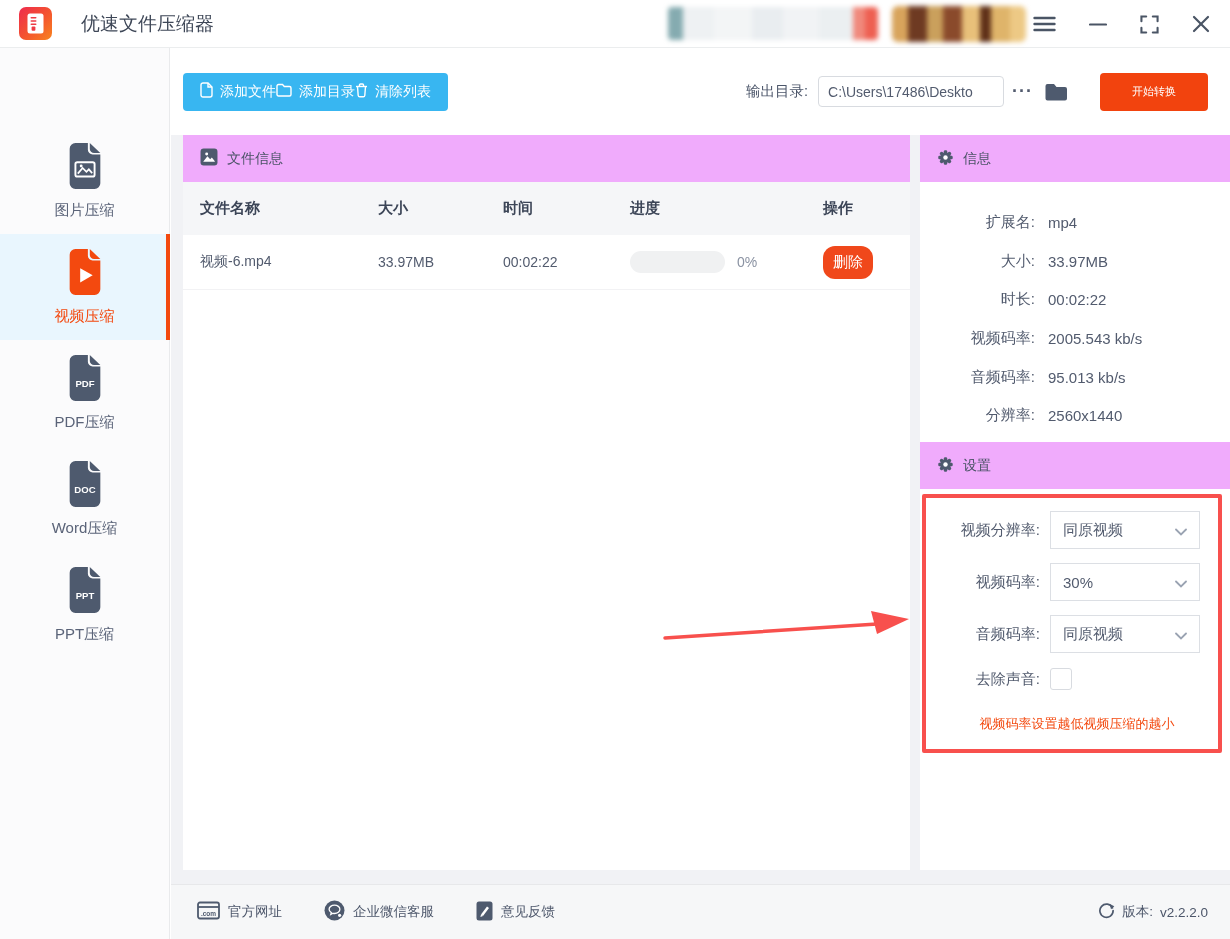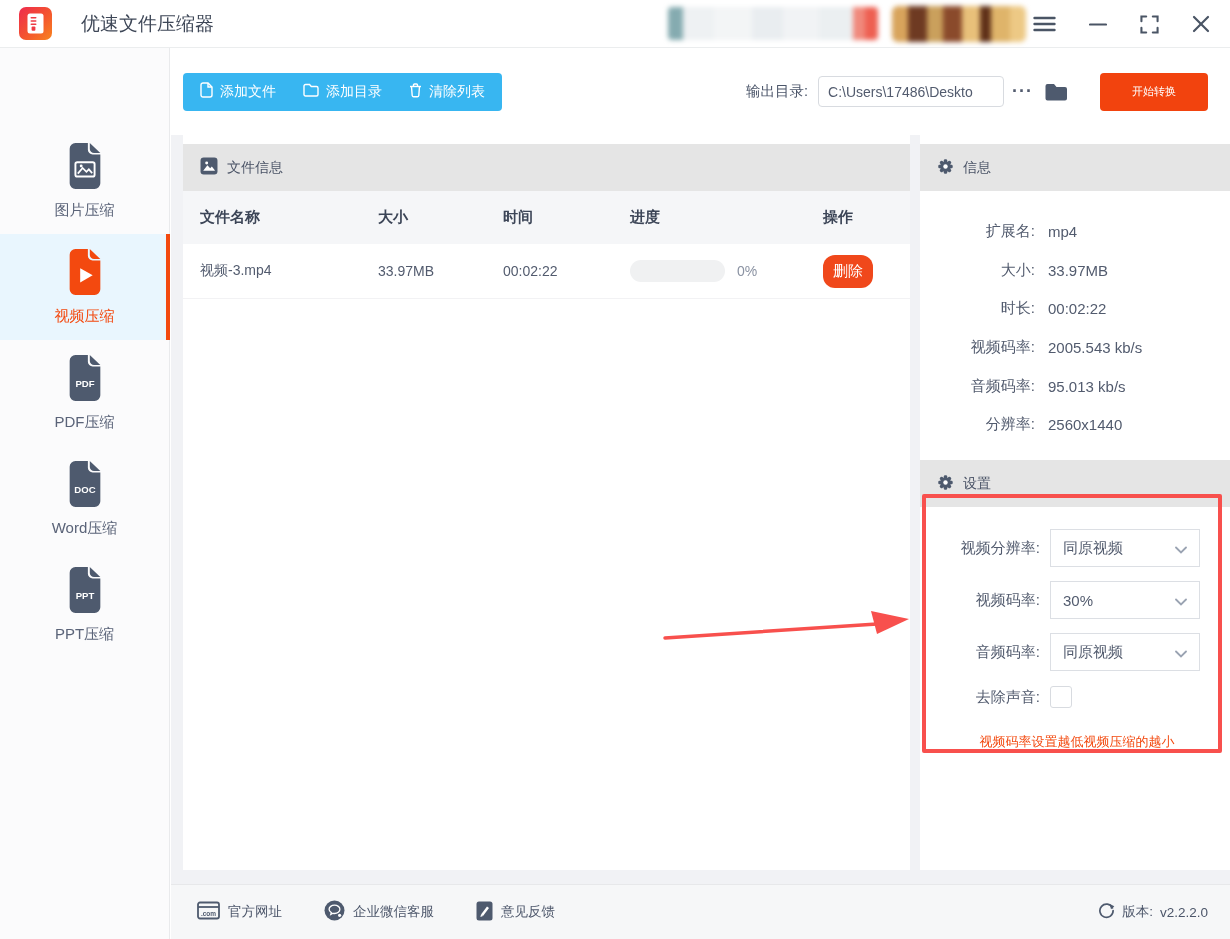--- a/index.html
+++ b/index.html
@@ -57,21 +57,21 @@
 
   
   .content { position:absolute; top:48px; left:171px; right:0; bottom:0; background:#f1f2f5; }
 
   .toolbar-strip {
     position:absolute; top:0; left:0; right:0; height:87px; background:#fff;
     display:flex; align-items:center;
   }
   .btn-group {
     margin-left:12px; height:38px; background:#38b6f1; border-radius:4px;
-    display:flex; align-items:center; padding:0 17px; gap:27px;
+    display:flex; align-items:center; padding:0 17px; 
   }
   .tool-btn {
     display:flex; align-items:center; gap:7px; color:#fff; font-size:14px;
     background:none; border:none; cursor:pointer; white-space:nowrap;
   }
   .out-cluster { margin-left:auto; display:flex; align-items:center; margin-right:22px; }
   .output-label { font-size:14.5px; color:#4c566a; margin-right:10px; white-space:nowrap; }
   .output-input {
     width:186px; height:31px; border:1px solid #d8dbe0; border-radius:4px;
     padding:0 9px; font-size:14px; color:#525b6e; font-family:inherit; background:#fff;
@@ -79,22 +79,22 @@
   .more-btn { margin-left:8px; font-size:18px; font-weight:bold; color:#525b6e; background:none; border:none; cursor:pointer; letter-spacing:1px; }
   .folder-btn { margin-left:11px; background:none; border:none; cursor:pointer; display:flex; }
   .start-btn {
     margin-left:31px; width:108px; height:38px; background:#f2430e; color:#fff;
     font-size:11px; border:none; border-radius:4px; cursor:pointer; font-family:inherit;
   }
 
   
   .file-panel { position:absolute; left:12px; top:87px; width:727px; height:735px; background:#fff; }
   .panel-header {
-    height:47px; background:#e5e5e5; display:flex; align-items:center;
-    padding-left:17px; gap:9px; font-size:14px; color:#4a5366;margin-top:9px;
+    height:47px; background:#f0abfc; display:flex; align-items:center;
+    padding-left:17px; gap:9px; font-size:14px; color:#4a5366;
   }
   .table-header {
     height:53px; background:#f5f6f8; display:grid;
     grid-template-columns:178px 125px 127px 193px 1fr;
     align-items:center; padding:0 17px; font-size:15px; font-weight:bold; color:#3c4557;
   }
   .file-row {
     height:55px; display:grid; grid-template-columns:178px 125px 127px 193px 1fr;
     align-items:center; padding:0 17px; font-size:14px; color:#525b6e;
     border-bottom:1px solid #f2f2f4; background:#fff;
@@ -319,21 +319,21 @@
 
     <div class="table-header">
       <span>文件名称</span>
       <span>大小</span>
       <span>时间</span>
       <span>进度</span>
       <span>操作</span>
     </div>
 
     <div class="file-row">
-      <span>视频-3.mp4</span>
+      <span>视频-6.mp4</span>
       <span>33.97MB</span>
       <span>00:02:22</span>
       <span class="progress-cell">
         <span class="progress-track"><span class="progress-fill"></span></span>
         <span class="progress-text">0%</span>
       </span>
       <span>
         <button class="delete-btn">删除</button>
       </span>
     </div>

